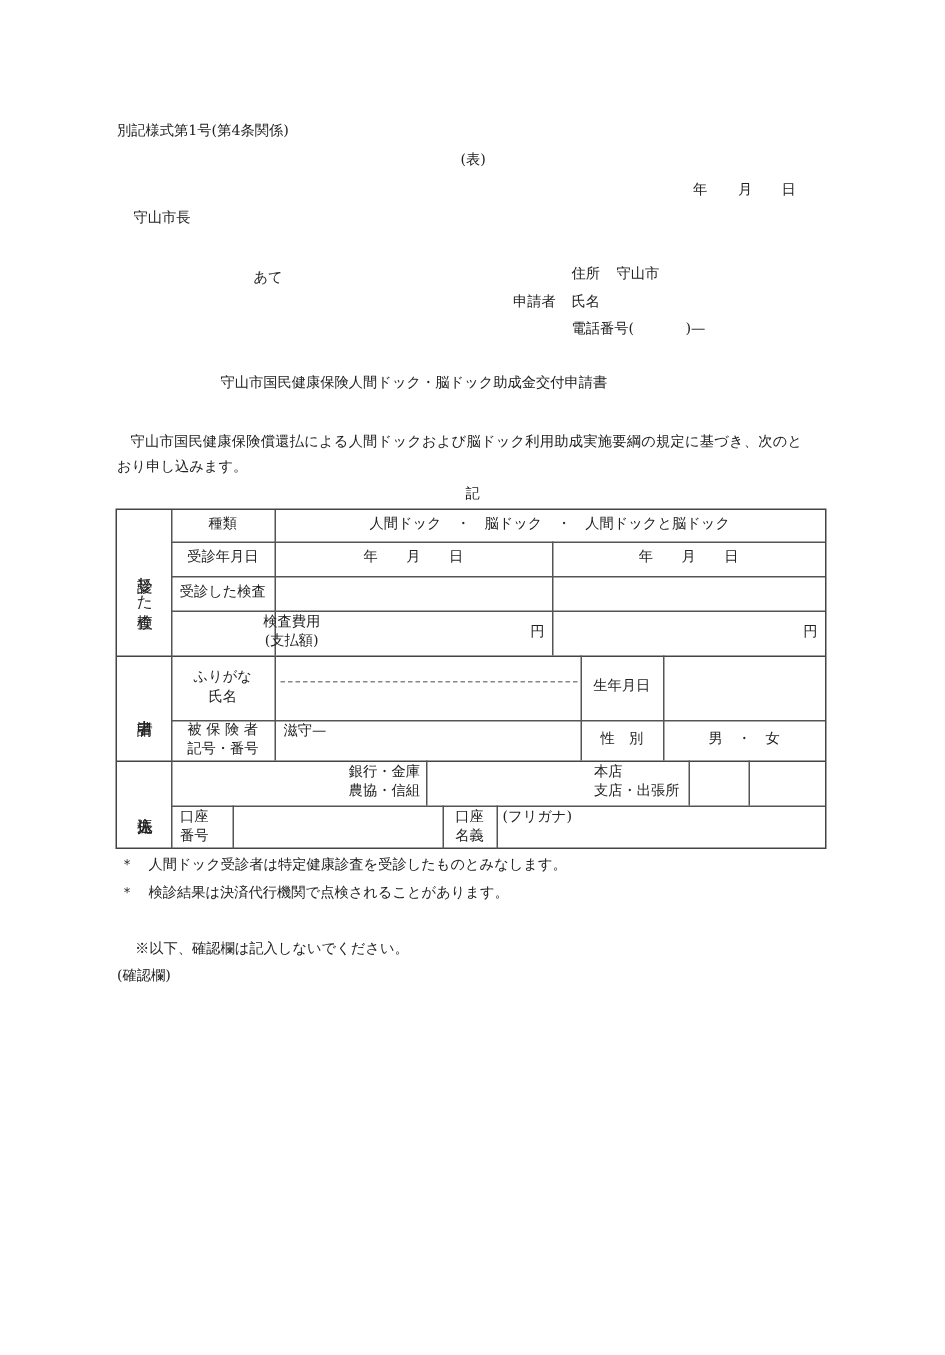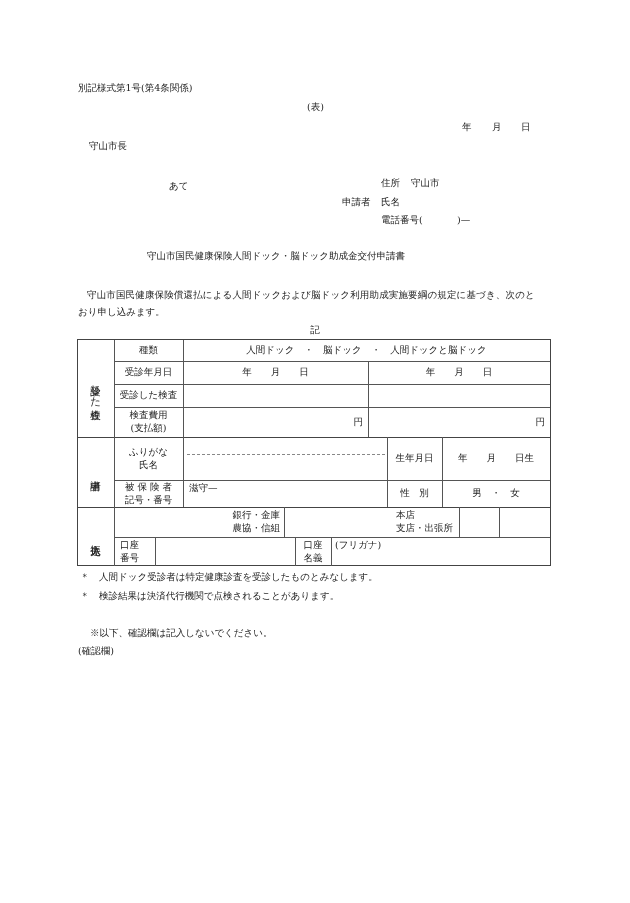--- a/index.html
+++ b/index.html
@@ -78,38 +78,37 @@
   <div class="cell" style="left:105px;top:0;width:367px;height:21px;white-space:pre;">人間ドック　・　脳ドック　・　人間ドックと脳ドック</div>
 
   <div class="cell" style="left:36px;top:21px;width:69px;height:23px;">受診年月日</div>
   <div class="cell" style="left:105px;top:21px;width:185px;height:23px;white-space:pre;">年　　月　　日</div>
   <div class="cell" style="left:290px;top:21px;width:182px;height:23px;white-space:pre;">年　　月　　日</div>
 
   <div class="cell" style="left:36px;top:44px;width:69px;height:23px;">受診した検査</div>
   <div class="cell" style="left:105px;top:44px;width:185px;height:23px;"></div>
   <div class="cell" style="left:290px;top:44px;width:182px;height:23px;"></div>
 
-  <div class="cell" style="left:36px;top:67px;width:69px;height:30px;flex-direction:column;">
+  <div class="cell" style="left:36px;top:67px;width:69px;height:30px;flex-direction:column;padding-left:46px;">
     <span>検査費用</span>
     <span>(支払額)</span>
   </div>
   <div class="cell" style="left:105px;top:67px;width:185px;height:30px;justify-content:flex-end;">
     <span style="padding-right:5px;">円</span>
   </div>
   <div class="cell" style="left:290px;top:67px;width:182px;height:30px;justify-content:flex-end;">
     <span style="padding-right:5px;">円</span>
   </div>
 
   <div class="cell" style="left:36px;top:97px;width:69px;height:43px;flex-direction:column;">
     <span>ふりがな</span>
     <span>氏名</span>
   </div>
   <div class="cell" style="left:105px;top:97px;width:204px;height:43px;"></div>
   <div class="cell" style="left:309px;top:97px;width:55px;height:43px;">生年月日</div>
-  <div class="cell" style="left:364px;top:97px;width:108px;height:43px;white-space:pre;">年　　月　　日生</div>
 
   <div class="cell" style="left:36px;top:140px;width:69px;height:27px;flex-direction:column;">
     <span>被 保 険 者</span>
     <span>記号・番号</span>
   </div>
   <div class="cell" style="left:105px;top:140px;width:204px;height:27px;justify-content:flex-start;align-items:flex-start;padding:2px 0 0 6px;box-sizing:border-box;">
     <span>滋守—</span>
   </div>
   <div class="cell" style="left:309px;top:140px;width:55px;height:27px;white-space:pre;">性　別</div>
   <div class="cell" style="left:364px;top:140px;width:108px;height:27px;white-space:pre;">男　・　女</div>

